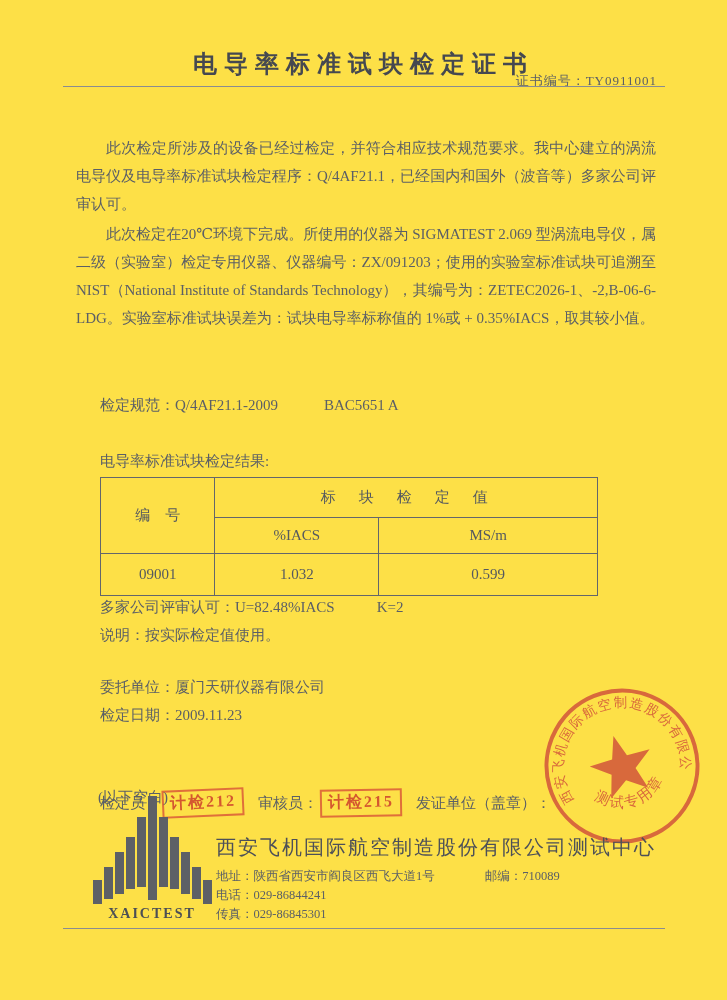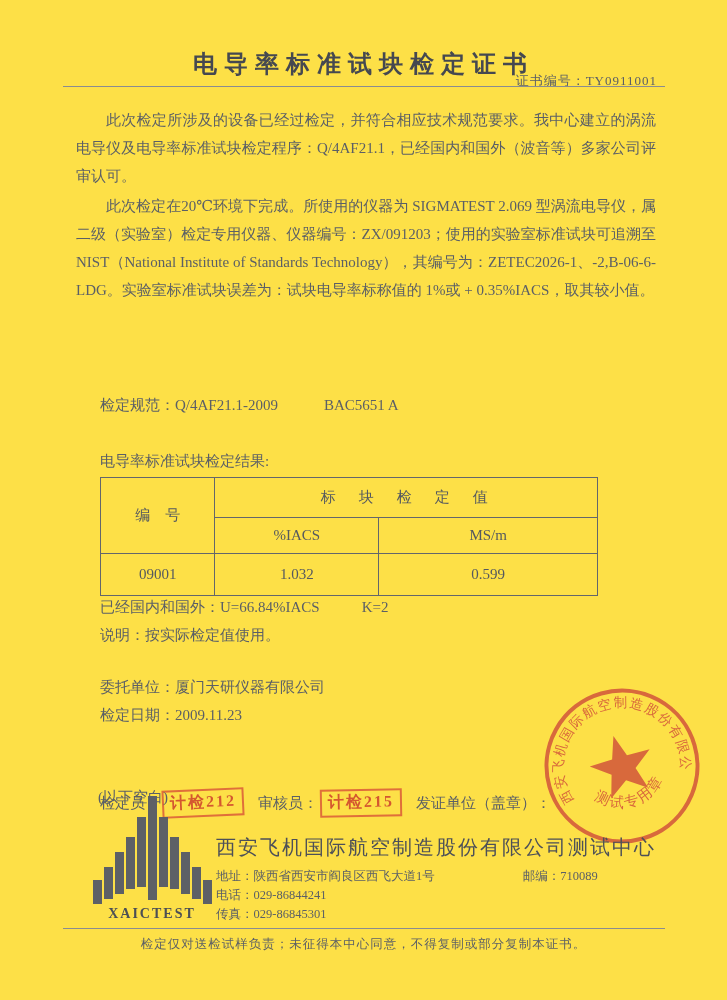--- a/index.html
+++ b/index.html
@@ -27,20 +27,21 @@
   .header-rule {
     position:absolute; top:86px; left:63px; width:602px;
     border-top:1.5px solid #8a8c90;
   }
   
   .para {
     position:absolute; left:76px; width:580px;
     font-size:15px; line-height:28px;
     text-align:justify; text-indent:2em;
     color:#5b5f66;
+    margin-top:28px;
   }
   .p1 { top:106px; }
   .p2 { top:192px; }
   .p3 { top:334px; }
   .line-row {
     position:absolute; left:100px;
     font-size:15px; color:#5b5f66; white-space:nowrap;
   }
   .spec-row  { top:396px; }
   .spec-gap  { display:inline-block; width:46px; }
@@ -103,21 +104,21 @@
     margin-top:2px;
     font-size:14px; font-weight:bold; letter-spacing:2px;
     color:#4c4f55; font-family:"Liberation Serif",serif;
   }
   .company { position:absolute; top:834px; left:216px; width:445px; color:#5b5f66; }
   .company-name {
     font-size:20px; letter-spacing:2px; color:#4d5058;
     margin-bottom:6px; white-space:nowrap;
   }
   .company-line { font-size:12.5px; line-height:19px; white-space:nowrap; }
-  .zip-part { display:inline-block; margin-left:88px; }
+  .zip-part { display:inline-block; margin-left:50px; }
   
   .footer-rule {
     position:absolute; top:928px; left:63px; width:602px;
     border-top:1.2px solid #8a8c90;
   }
   .footer-note {
     position:absolute; top:936px; left:0; width:100%;
     text-align:center; font-size:12.5px; color:#5b5f66; letter-spacing:1px;
   }
 </style>
@@ -158,21 +159,21 @@
     </tr>
     <tr>
       <td class="td-data">09001</td>
       <td class="td-data">1.032</td>
       <td class="td-data">0.599</td>
     </tr>
   </tbody>
     </table>
 
   <div class="line-row uncert-row">
-    <span>已经国内和国外：</span><span>U=66.84%IACS</span><span class="uncert-gap"></span><span>K=2</span>
+    <span>多家公司评审认可：</span><span>U=82.48%IACS</span><span class="uncert-gap"></span><span>K=2</span>
   </div>
   <div class="line-row note-row">说明：按实际检定值使用。</div>
 
   <div class="line-row client-row">
     <span>委托单位：</span><span>厦门天研仪器有限公司</span>
   </div>
   <div class="line-row date-row">
     <span>检定日期：</span><span>2009.11.23</span>
   </div>
 
@@ -224,15 +225,14 @@
     </div>
     <div class="company-line">
       <span>电话：</span><span>029-86844241</span>
     </div>
     <div class="company-line">
       <span>传真：</span><span>029-86845301</span>
     </div>
   </div>
 
   <div class="footer-rule"></div>
-  <div class="footer-note">检定仅对送检试样负责；未征得本中心同意，不得复制或部分复制本证书。</div>
 
 </div>
 
 </body></html>

